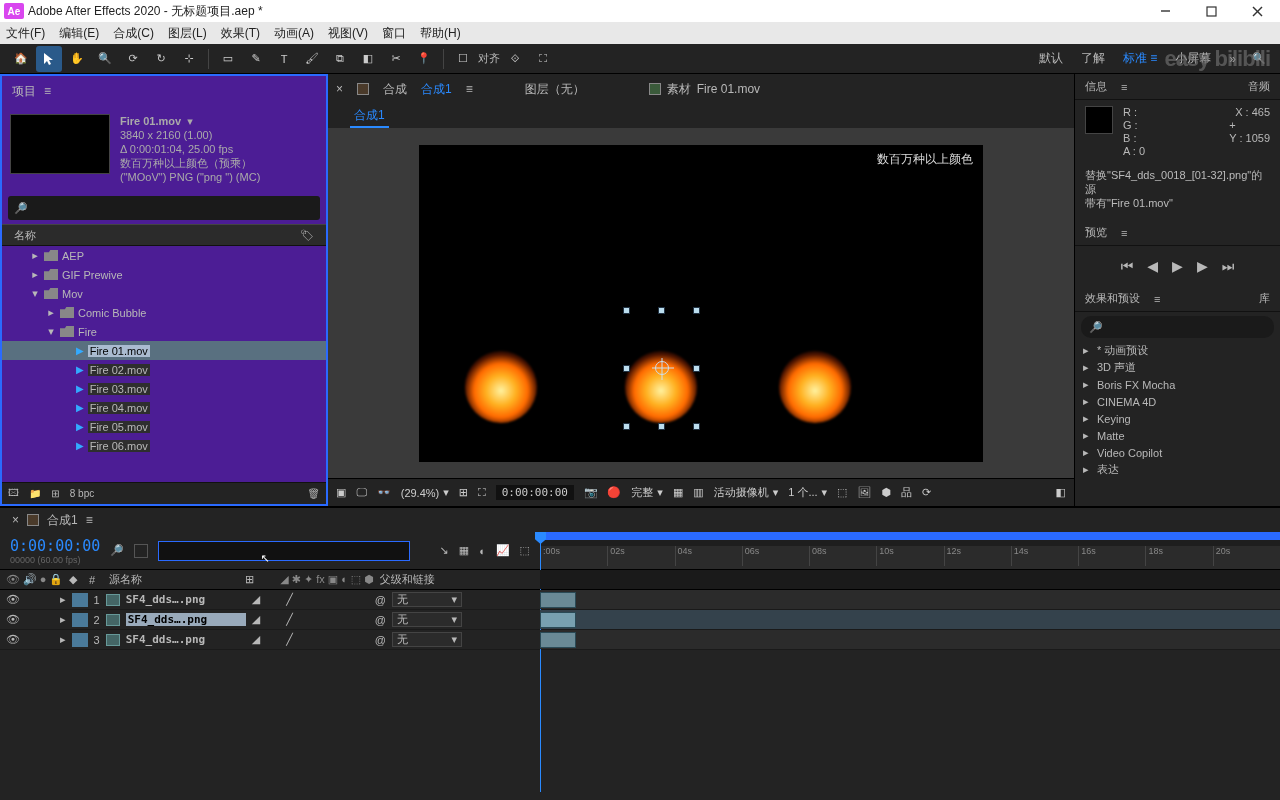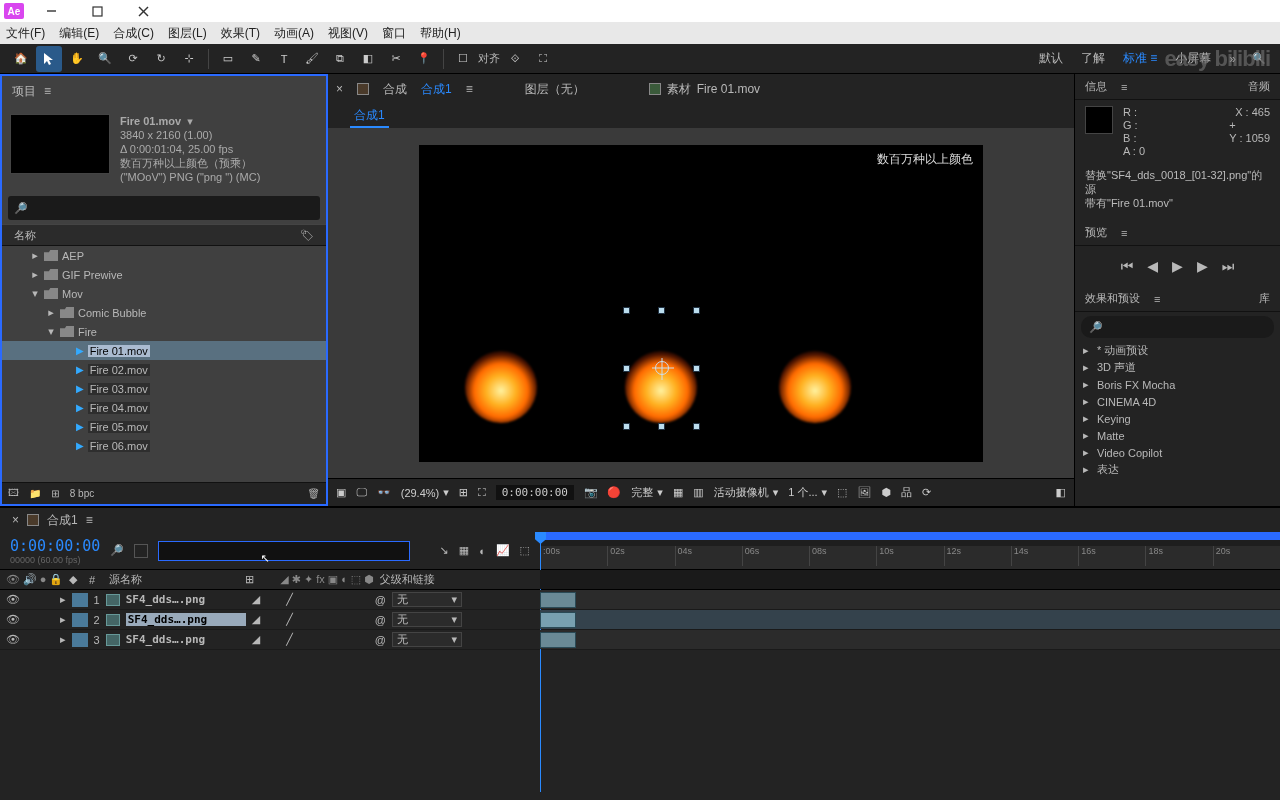--- a/index.html
+++ b/index.html
@@ -18,21 +18,21 @@
 .toolbar .tool { width: 26px; height: 26px; display: flex; align-items: center; justify-content: center; color: #ccc; border-radius: 3px; }
 .toolbar .tool.active { background: #2a5a8a; }
 .toolbar .sep { width: 1px; height: 20px; background: #444; margin: 0 4px; }
 .toolbar .spacer { flex: 1; }
 .toolbar .ws-link { color: #2a8aff; font-size: 12px; padding: 0 8px; }
 .toolbar .ws-lab { font-size: 12px; padding: 0 8px; }
 .toolbar .bili-logo { position: absolute; right: 10px; top: 46px; font-size: 22px; font-weight: 900; color: #777; opacity: 0.6; letter-spacing: -1px; }
 
 .main { display: flex; height: 432px; }
 
-.project { width: 328px; background: #404040; border-right: 1px solid #000; border: 2px solid #2a6aff; display: flex; flex-direction: column; }
+.project { width: 328px; background: #4c1d95; border-right: 1px solid #000; border: 2px solid #2a6aff; display: flex; flex-direction: column; }
 .panel-tab { height: 30px; display: flex; align-items: center; padding: 0 10px; gap: 6px; font-size: 12px; }
 .panel-tab .menu-icon { margin-left: 2px; }
 .project-header { display: flex; padding: 8px; gap: 10px; }
 .project-thumb { width: 100px; height: 60px; background: #000; border: 1px solid #444; }
 .project-info { font-size: 11px; line-height: 14px; color: #aaa; }
 .project-info .fname { display: flex; align-items: center; gap: 6px; }
 .proj-search { height: 24px; margin: 4px 6px; background: #1a1a1a; border-radius: 3px; display: flex; align-items: center; padding: 0 6px; color: #666; }
 .proj-col-head { height: 22px; display: flex; align-items: center; padding: 0 12px; background: #2b2b2b; border-top: 1px solid #444; border-bottom: 1px solid #111; justify-content: space-between;}
 .proj-tree { flex: 1; overflow: hidden; font-family: "Consolas", monospace; font-size: 11px; }
 .tree-row { height: 19px; display: flex; align-items: center; padding-left: 12px; gap: 4px; }
@@ -117,20 +117,21 @@
 .tl-empty-left{width:540px;}
 .tl-empty-right{flex:1; background:#232323;}
 
 svg { display:block; }
 </style>
 </head>
 <body>
 
 <div class="titlebar">
   <div class="ae-icon">Ae</div>
+  <div class="title-text">Adobe After Effects 2020 - 无标题项目.aep *</div>
   <div class="win-btns">
     <div class="win-btn">
         <svg width="11" height="11">
           <line x1="1" y1="5" x2="10" y2="5" stroke-width="1.4"></line>
         </svg>
       </div>
     <div class="win-btn">
         <svg width="11" height="11">
           <rect x="1" y="1" width="9" height="9" fill="none" stroke-width="1.2"></rect>
         </svg>

